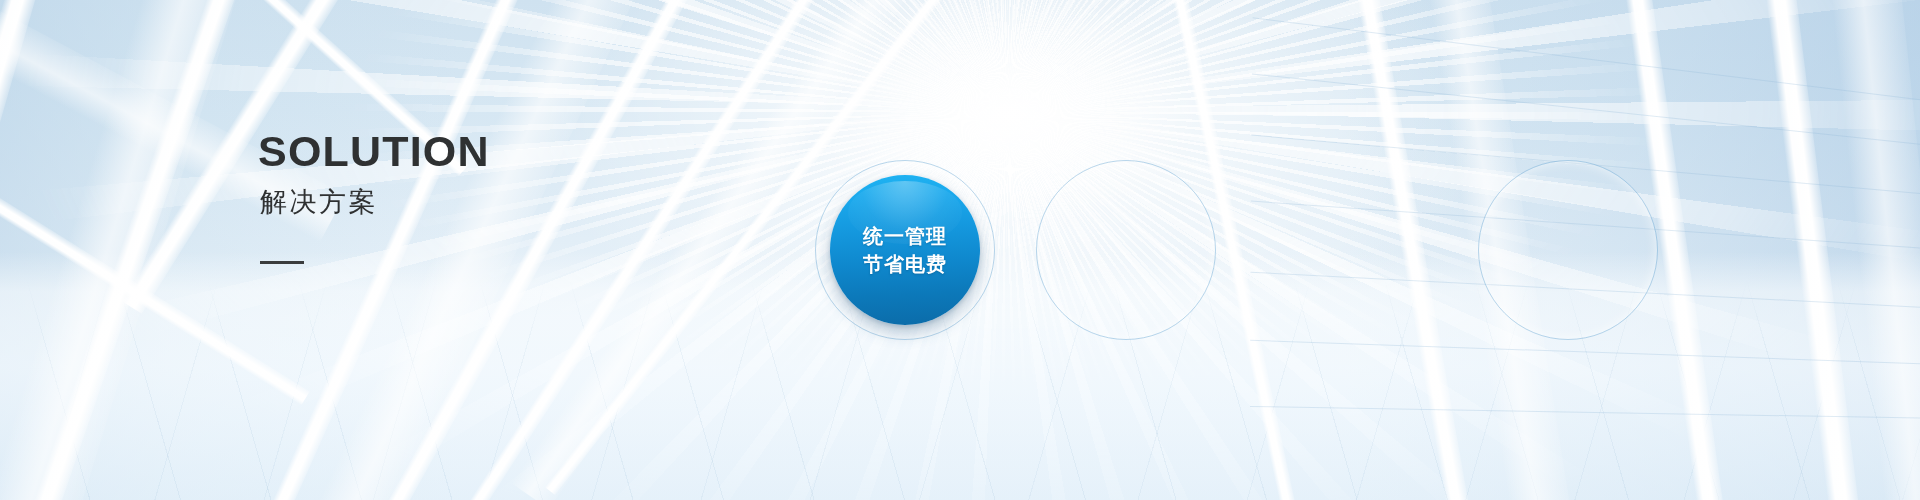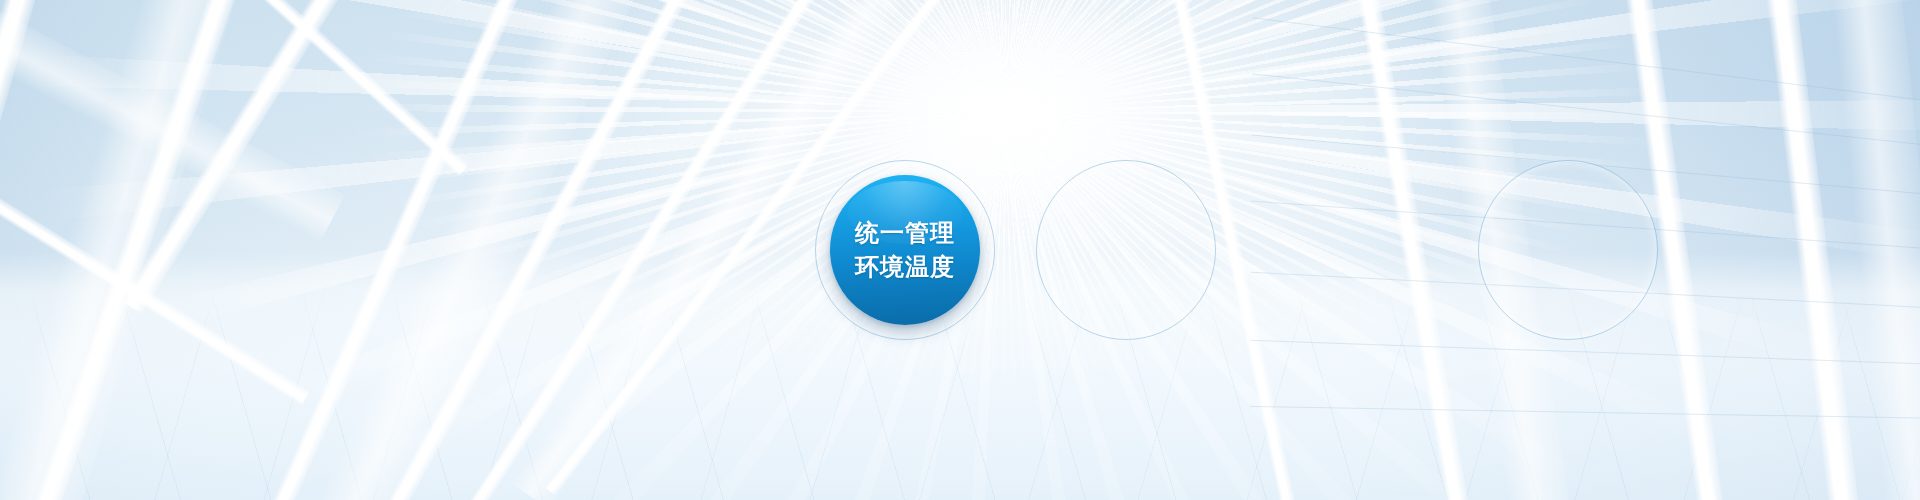--- a/index.html
+++ b/index.html
@@ -241,21 +241,21 @@
     background: radial-gradient(ellipse at 50% 0%,
       rgba(255,255,255,0.30) 0%,
       rgba(255,255,255,0.06) 55%,
       rgba(255,255,255,0) 100%);
     pointer-events: none;
   }
   .circle-line {
     position: relative;
     z-index: 2;
     color: #ffffff;
-    font-size: 24px;
+    font-size: 20px;
     font-weight: 700;
     letter-spacing: 1px;
     line-height: 1.42;
     text-shadow: 0 1px 2px rgba(10,70,110,0.35);
     white-space: nowrap;
   }
 </style>
 </head>
 <body>
 
@@ -293,28 +293,33 @@
   <div class="beam soft" style="left:1856px; top:-200px; width:70px; height:860px; transform:rotate(-6deg);"></div>
 
   <div class="tintline" style="left:1250px; top:60px;  width:700px; height:1px; transform:rotate(7deg);"></div>
   <div class="tintline" style="left:1250px; top:110px; width:700px; height:1px; transform:rotate(6deg);"></div>
   <div class="tintline" style="left:1250px; top:165px; width:700px; height:1px; transform:rotate(5deg);"></div>
   <div class="tintline" style="left:1250px; top:225px; width:700px; height:1px; transform:rotate(4deg);"></div>
   <div class="tintline" style="left:1250px; top:290px; width:700px; height:1px; transform:rotate(3deg);"></div>
   <div class="tintline" style="left:1250px; top:352px; width:700px; height:1px; transform:rotate(2deg);"></div>
   <div class="tintline" style="left:1250px; top:412px; width:700px; height:1px; transform:rotate(1deg);"></div>
 
+  <div class="headline-block">
+    <div class="headline-en">SOLUTION</div>
+    <div class="headline-cn">解决方案</div>
+    <div class="headline-rule"></div>
+  </div>
 
   <div class="circle-row">
 
     <div class="circle-item" style="left:815px;">
       <div class="circle-ring"></div>
       <div class="circle-disc">
         <div class="circle-line">统一管理</div>
-        <div class="circle-line">环境温度</div>
+        <div class="circle-line">节省电费</div>
       </div>
     </div>
 
     <div class="circle-item" style="left:1036px;">
       <div class="circle-ring"></div>
     </div>
 
 
     <div class="circle-item" style="left:1478px;">
       <div class="circle-ring"></div>

